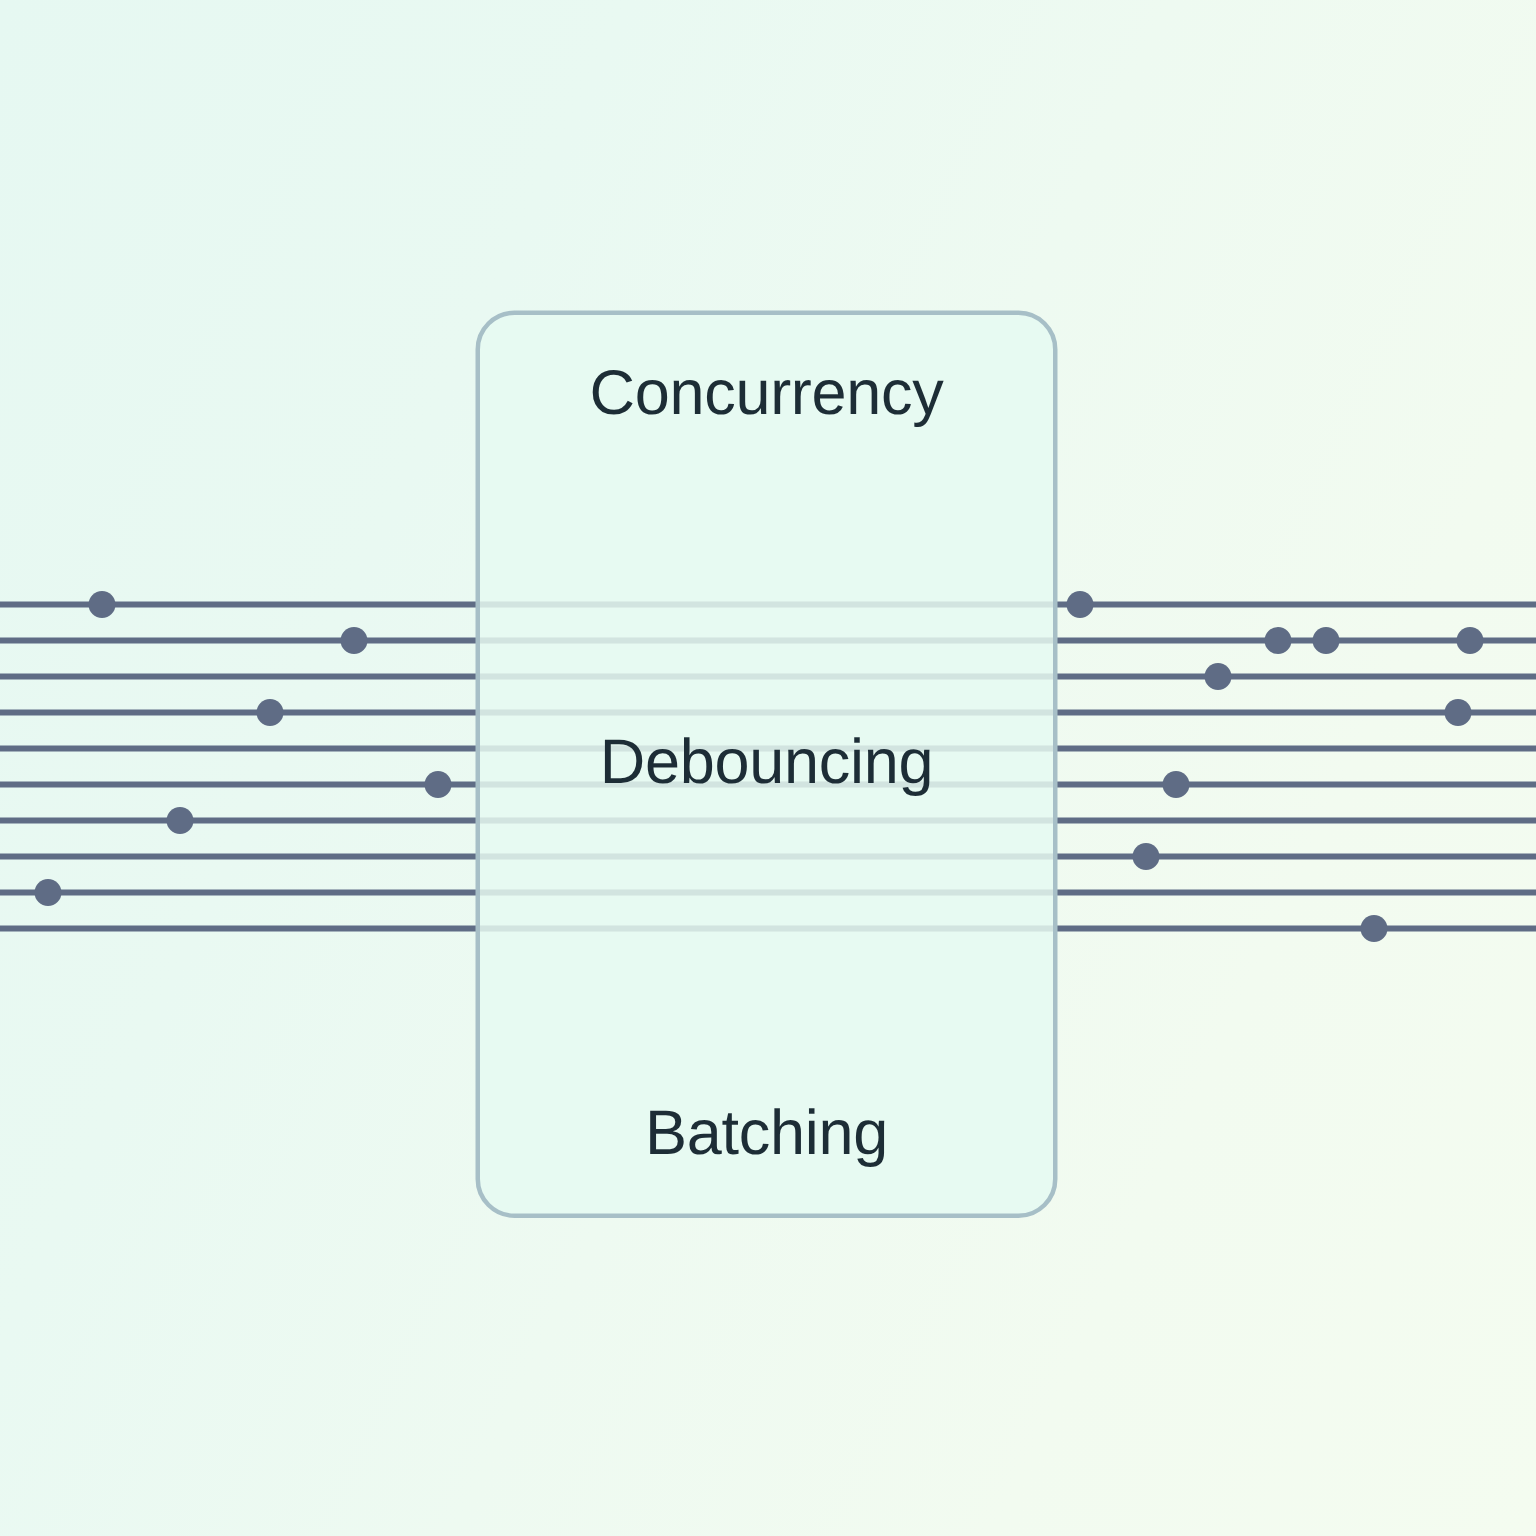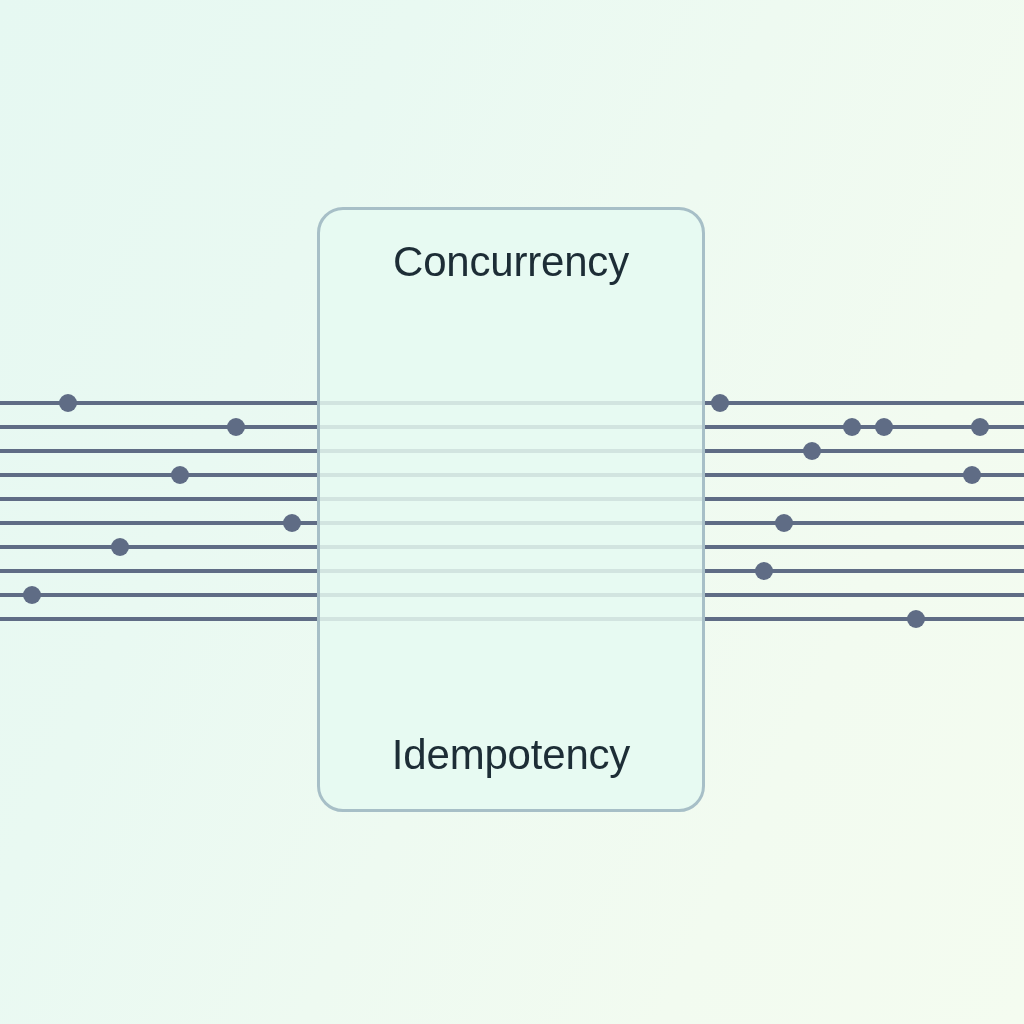--- a/index.html
+++ b/index.html
@@ -157,17 +157,18 @@
         <div class="card-rail" style="top: 263px; height: 4px;"></div>
         <div class="card-rail" style="top: 287px; height: 4px;"></div>
         <div class="card-rail" style="top: 311px; height: 4px;"></div>
         <div class="card-rail" style="top: 335px; height: 4px;"></div>
         <div class="card-rail" style="top: 359px; height: 4px;"></div>
         <div class="card-rail" style="top: 383px; height: 4px;"></div>
         <div class="card-rail" style="top: 407px; height: 4px;"></div>
       </div>
     <div id="concept-list">
       <div class="concept-item">Concurrency</div>
-      <div class="concept-item">Idempotency</div>
+      <div class="concept-item">Debouncing</div>
+      <div class="concept-item">Batching</div>
     </div>
   </div>
 
 </div>
 
 </body></html>

